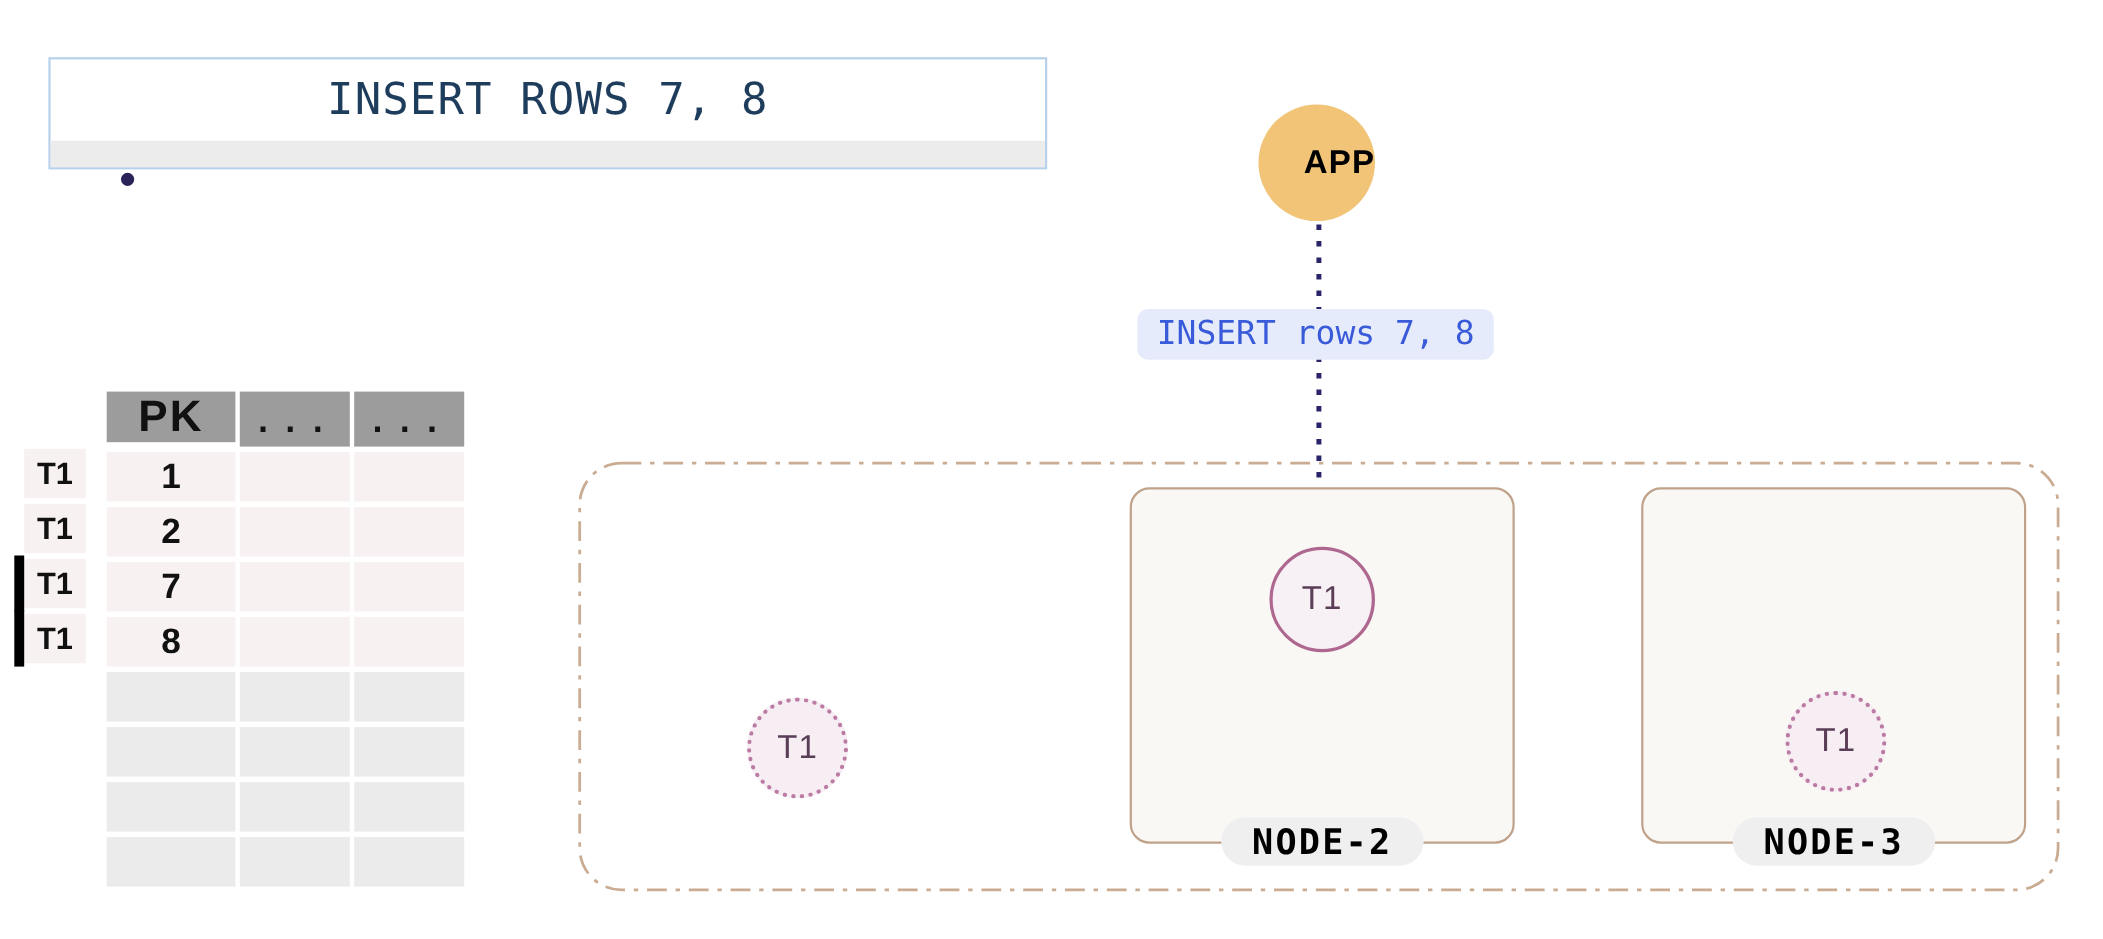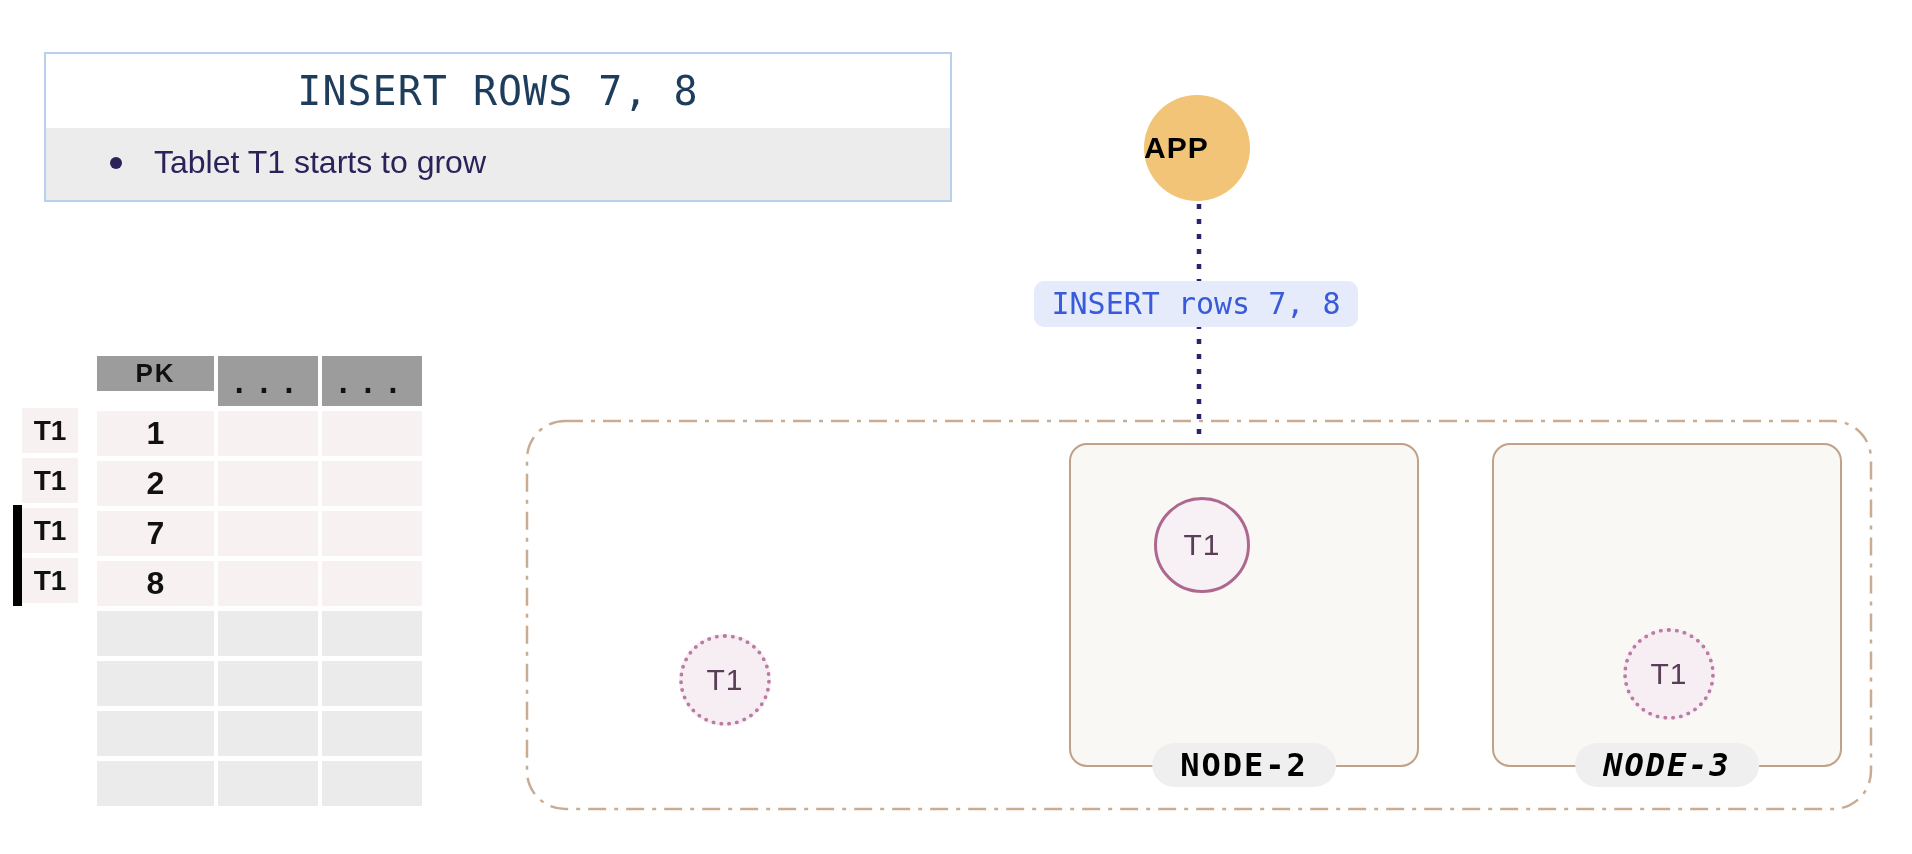--- a/index.html
+++ b/index.html
@@ -36,50 +36,50 @@
     position:relative;width:56px;height:45px;margin-bottom:5px;background:#f8f1f2;
     font-size:28px;font-weight:bold;color:#111;
     display:flex;align-items:center;justify-content:center;
   }
   .new-marker{position:absolute;left:-9px;top:-3px;width:9px;height:51px;background:#000;}
   .data-table{
     position:absolute;left:97px;top:356px;
     display:grid;grid-template-columns:117px 100px 100px;gap:5px 4px;
   }
   .th{
-    height:35px;background:#9c9c9c;color:#111;font-weight:bold;font-size:26px;
+    height:46px;background:#9c9c9c;color:#111;font-weight:bold;font-size:40px;
     display:flex;align-items:center;justify-content:center;letter-spacing:2px;
   }
   .th.dots{font-family:"DejaVu Sans Mono",monospace;font-size:28px;letter-spacing:8px;align-items:flex-end;padding-bottom:6px;box-sizing:border-box;height:50px;}
   .td{
     height:45px;font-size:32px;font-weight:bold;color:#111;
     display:flex;align-items:center;justify-content:center;
   }
   .td.filled{background:#f8f1f2;}
   .td.empty{background:#ebebeb;}
 
   
   .app-circle{
     position:absolute;left:1144px;top:95px;width:106px;height:106px;border-radius:50%;
-    background:#f1c477;display:flex;align-items:center;justify-content:flex-start;
+    background:#f1c477;display:flex;align-items:center;justify-content:flex-end;
     font-size:30px;font-weight:bold;color:#000;letter-spacing:1px;
   }
   .query-pill{
     position:absolute;left:1034px;top:281px;width:324px;height:46px;border-radius:10px;
     background:#e5ebfa;color:#3a5bd9;font-size:30px;line-height:46px;text-align:center;white-space:pre;
   }
 
   
   .node{
     position:absolute;top:443px;width:350px;height:324px;box-sizing:border-box;
     background:#faf8f5;border:2px solid #bfa289;border-radius:18px;
   }
   .node-1{left:556px;}
-  .node-2{left:1027px;margin-left:42px;}
-  .node-3{left:1492px;font-style:italic;}
+  .node-2{left:1027px;}
+  .node-3{left:1492px;}
   .node-pill{
     position:absolute;left:50%;bottom:-22px;transform:translateX(-50%);
     height:44px;line-height:44px;padding:0 28px;border-radius:22px;background:#efefef;
     font-weight:bold;font-size:32px;color:#000;letter-spacing:2px;white-space:pre;
   }
   .tablet-circle{
     position:absolute;box-sizing:border-box;border-radius:50%;
     display:flex;align-items:center;justify-content:center;
     font-size:30px;color:#5a3d57;letter-spacing:1px;
   }
@@ -104,21 +104,20 @@
     <rect x="527" y="421" width="1344" height="388" rx="38" fill="none" stroke="#c9ac92" stroke-width="2.5" stroke-dasharray="18 8 4 8"></rect>
     <line x1="1199" y1="204" x2="1199" y2="472" stroke="#29246a" stroke-width="4.5" stroke-dasharray="5 10"></line>
     <path d="M 1184 467 L 1199 499 L 1214 467 L 1199 477 Z" fill="#29246a"></path>
   </svg>
 
   <div class="info-box">
     <div class="info-title mono">INSERT ROWS 7, 8</div>
     <ul class="info-bullets">
       <li>
         <span class="bullet-dot"></span>
-        <span>Tablet T1 starts to grow</span>
       </li>
     </ul>
   </div>
 
   <div class="tablet-labels">
     <div class="tablet-label">
       <span>T1</span>
     </div>
     <div class="tablet-label">
       <span>T1</span>

